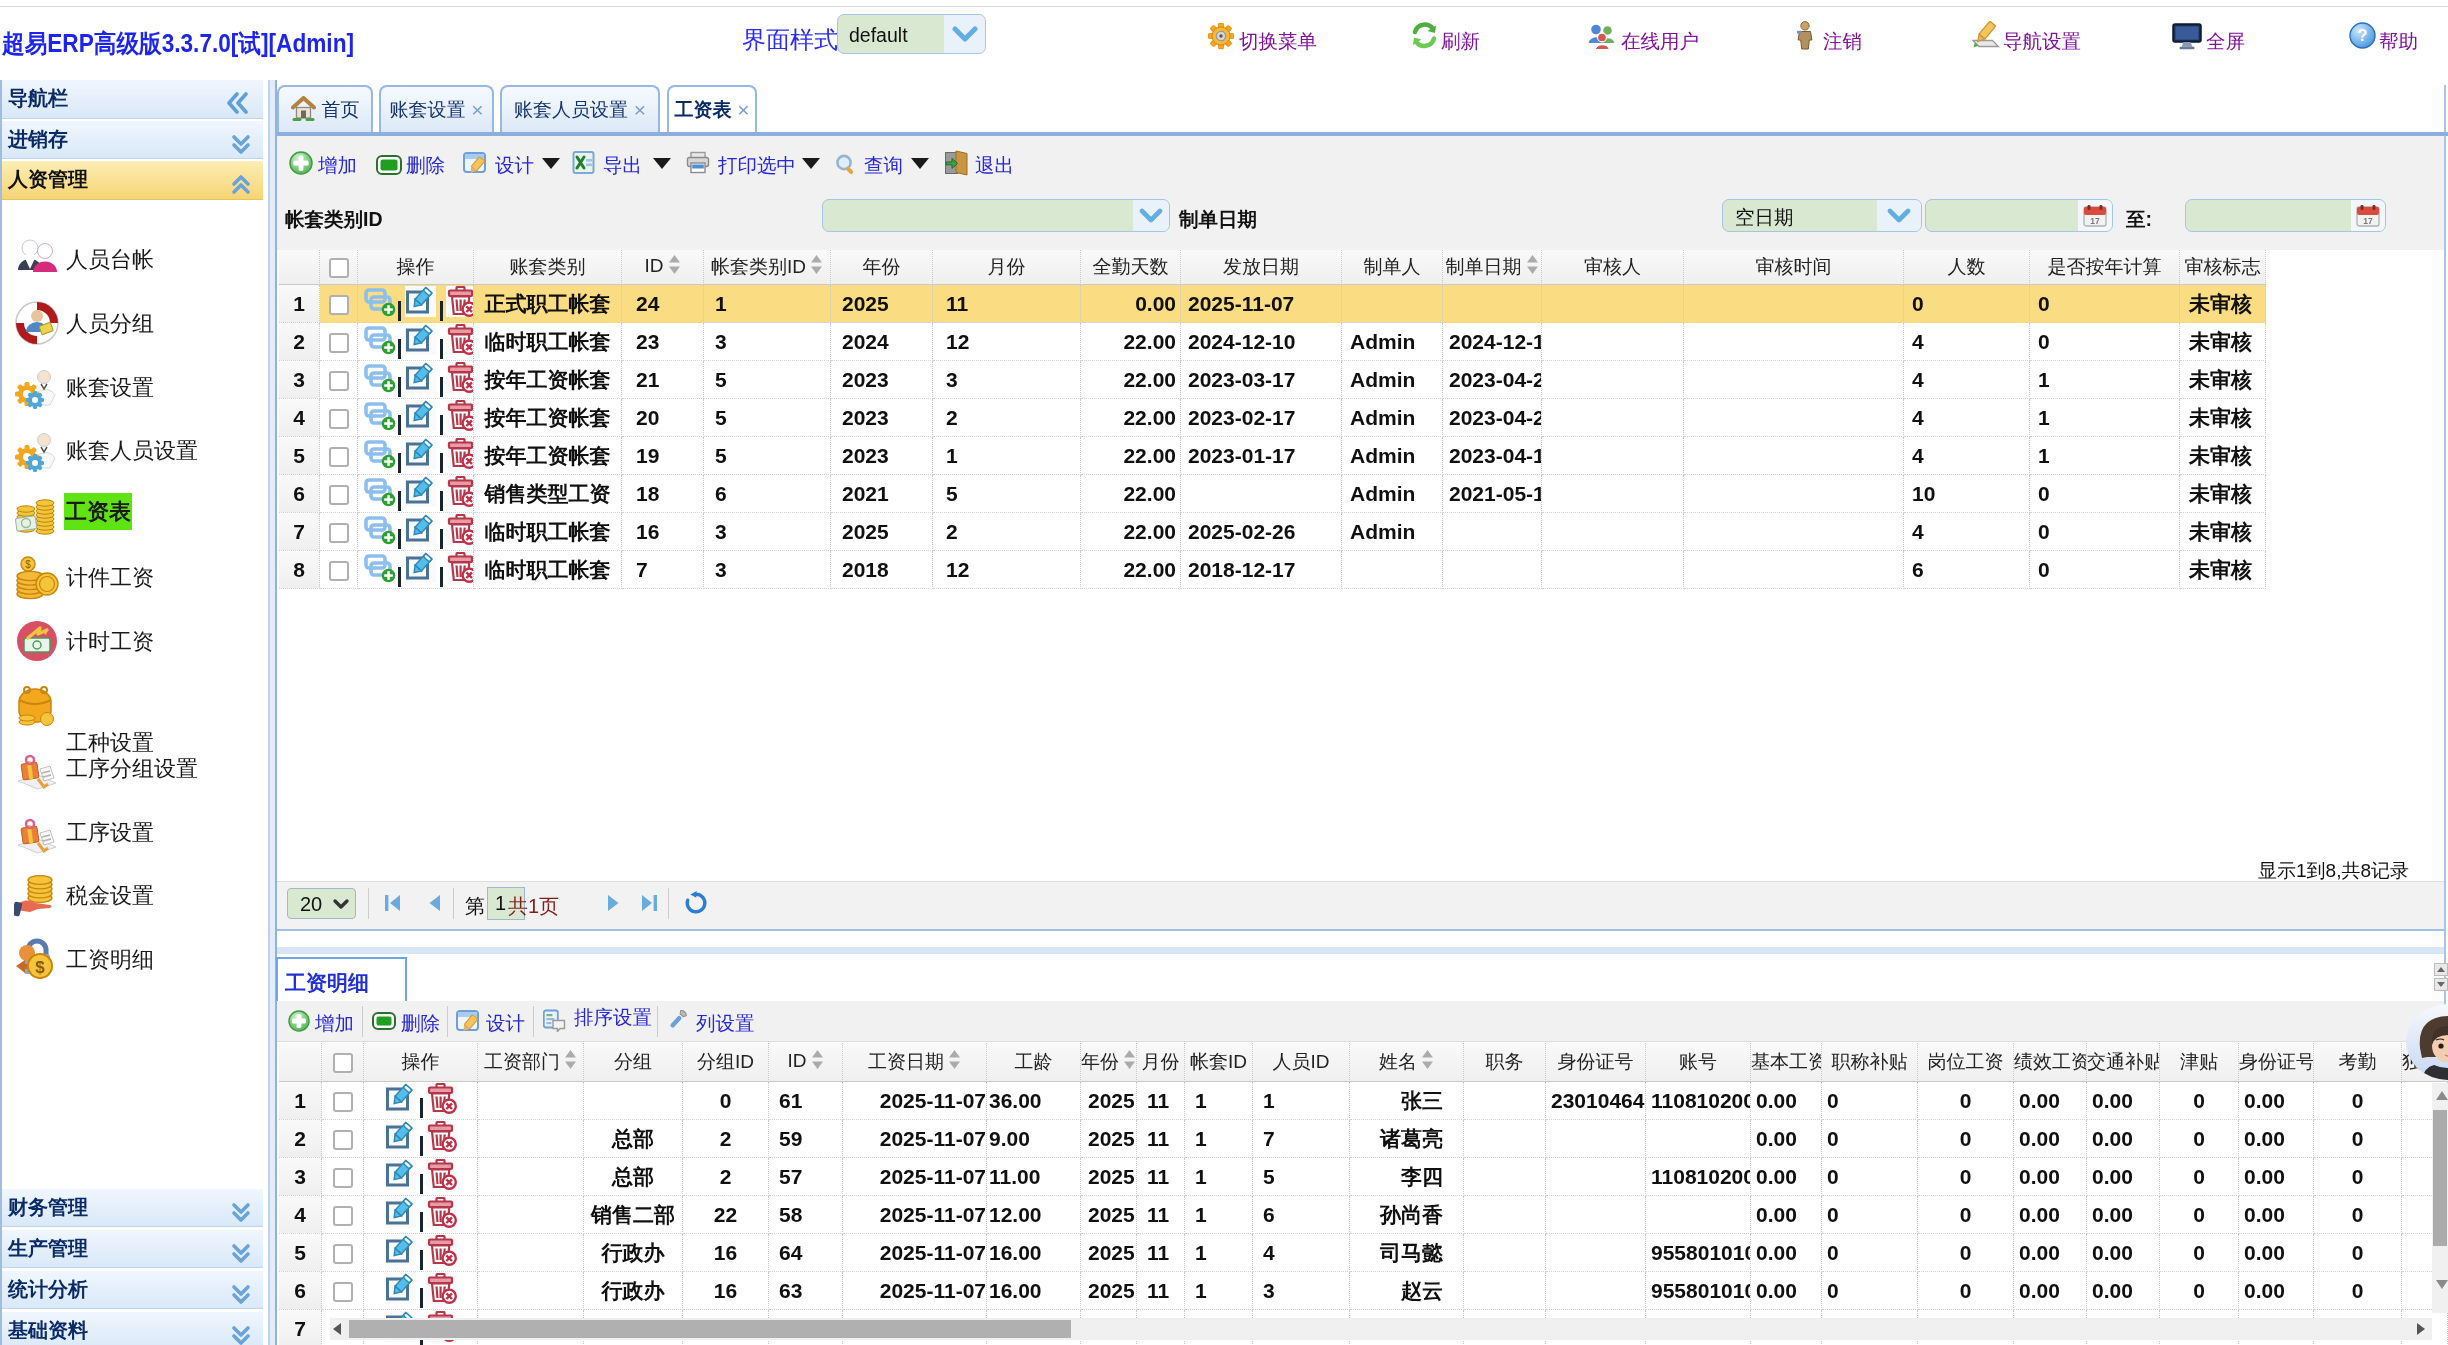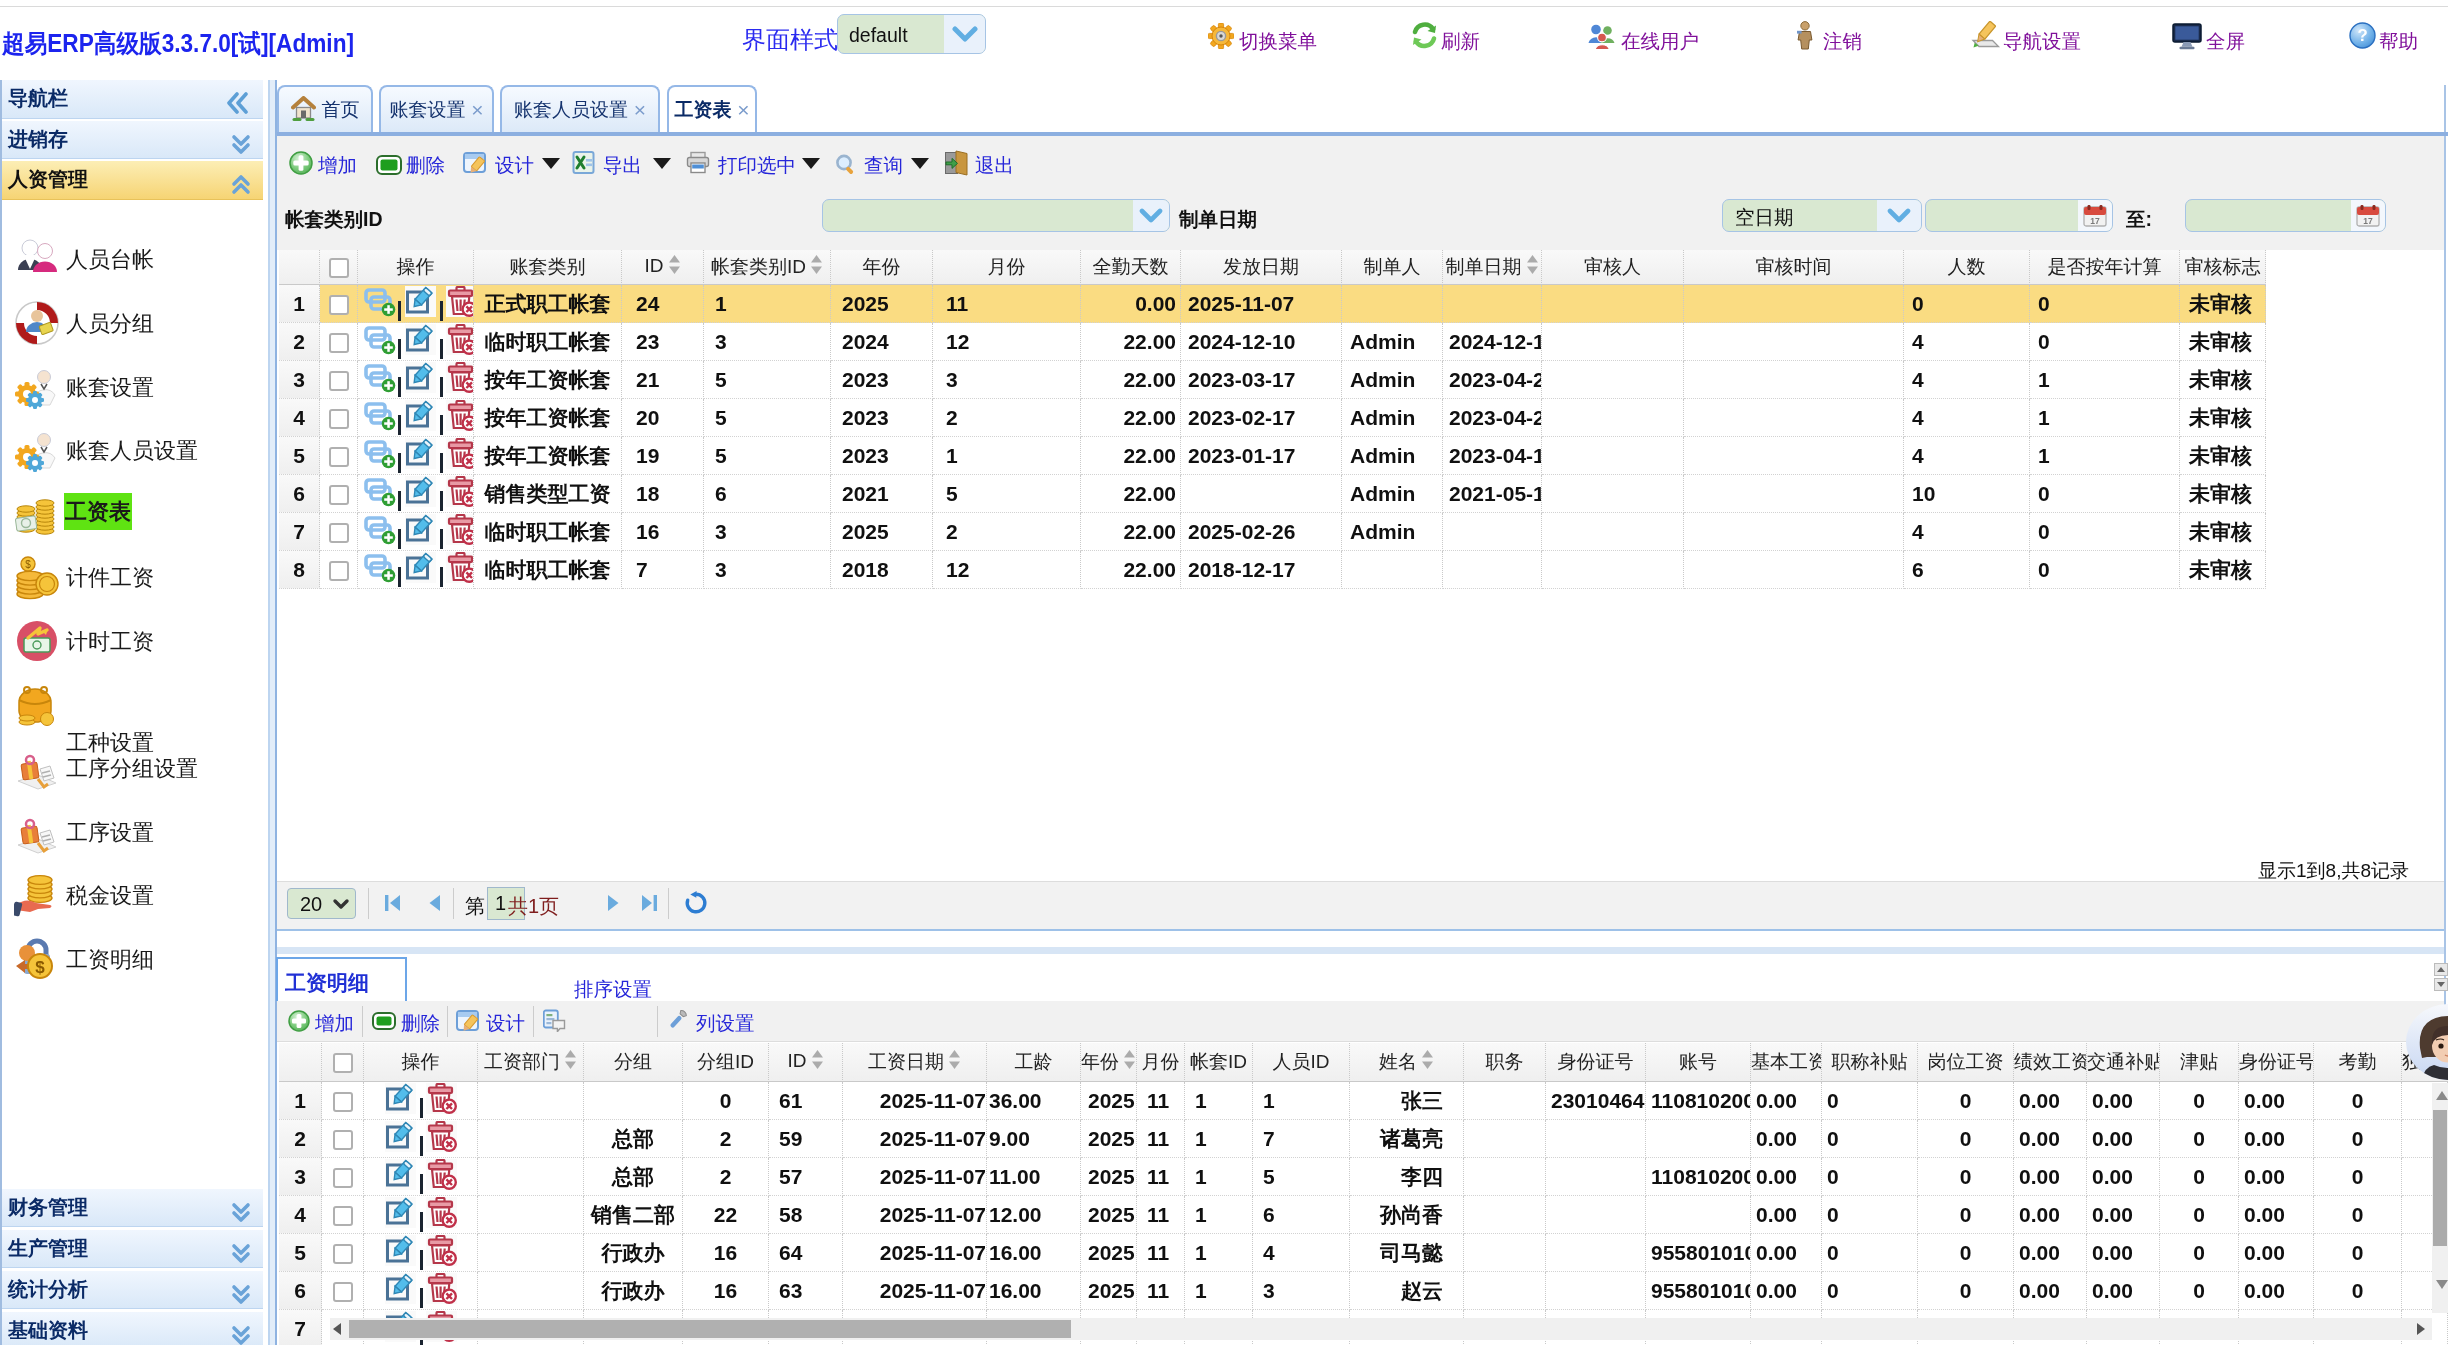--- a/index.html
+++ b/index.html
@@ -867,21 +867,21 @@
       </svg></div>
     <div style="position:absolute;left:486px;top:1010px;font-size:19.5px;color:#2626d9;white-space:nowrap">设计</div>
 <div style="position:absolute;left:533px;top:1006px;width:1px;height:31px;background:#ccc"></div>
 <div style="position:absolute;left:543px;top:1009px"><svg width="23" height="23" viewBox="0 0 23 23">
         <rect x="0.8" y="1.5" width="14" height="17" rx="2" fill="#eaf2fc" stroke="#6d9fd8" stroke-width="1.8"></rect>
 <rect x="3.4" y="5" width="6" height="2.2" fill="#7fb07f"></rect>
         <rect x="3.4" y="9" width="8" height="2.2" fill="#9ab8d8"></rect>
         <rect x="3.4" y="13" width="5" height="2.2" fill="#9ab8d8"></rect>
 <path d="M10 11.5 h11.5 v8 h-4.5 l-2.6 3.2 l0 -3.2 h-4.4 z" fill="#f3f3f3" stroke="#9a9a9a" stroke-width="1.4"></path>
       </svg></div>
-    <div style="position:absolute;left:574px;top:976px;font-size:19.5px;color:#2626d9;white-space:nowrap">排序设置</div>
+    <div style="position:absolute;left:574px;top:1004px;font-size:19.5px;color:#2626d9;white-space:nowrap">排序设置</div>
 <div style="position:absolute;left:657px;top:1006px;width:1px;height:31px;background:#ccc"></div>
 <div style="position:absolute;left:666px;top:1009px"><svg width="23" height="23" viewBox="0 0 23 23">
         <g transform="rotate(42 11 11)">
           <rect x="9.2" y="6" width="4.4" height="14" rx="2.2" fill="#6d9fd8"></rect>
 <path d="M7.5 1.5 a5 5 0 0 1 7.5 0 l-1.6 2.8 h-4.3 z" fill="#b9b9b9" stroke="#8a8a8a"></path>
         </g>
       </svg></div>
     <div style="position:absolute;left:696px;top:1010px;font-size:19.5px;color:#2626d9;white-space:nowrap">列设置</div>
 <div style="position:absolute;left:279px;top:1043px;width:2169px;height:302px;overflow:hidden">
       <table class="grid g2" style="width:2169px">

